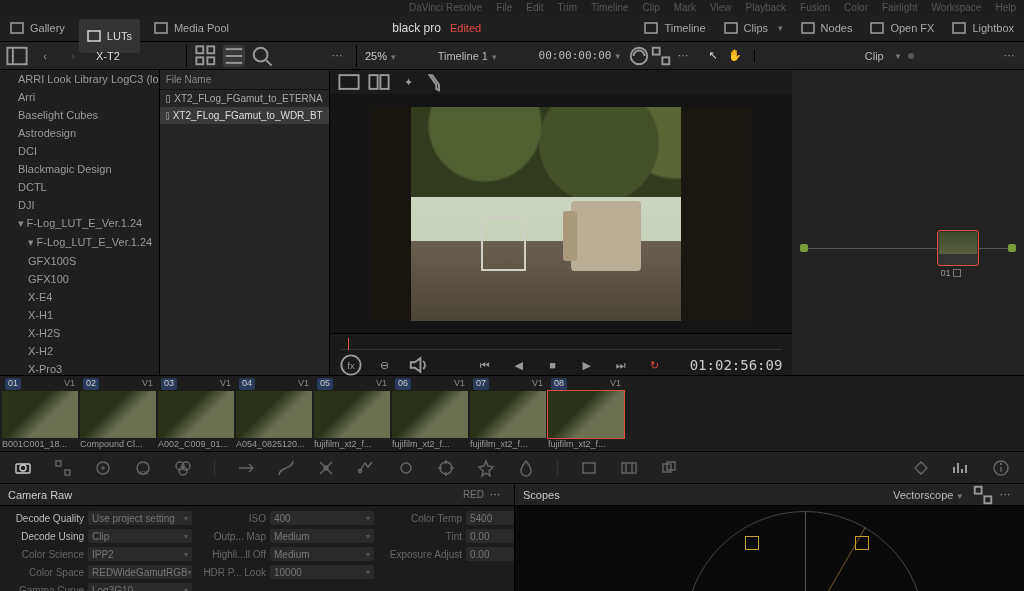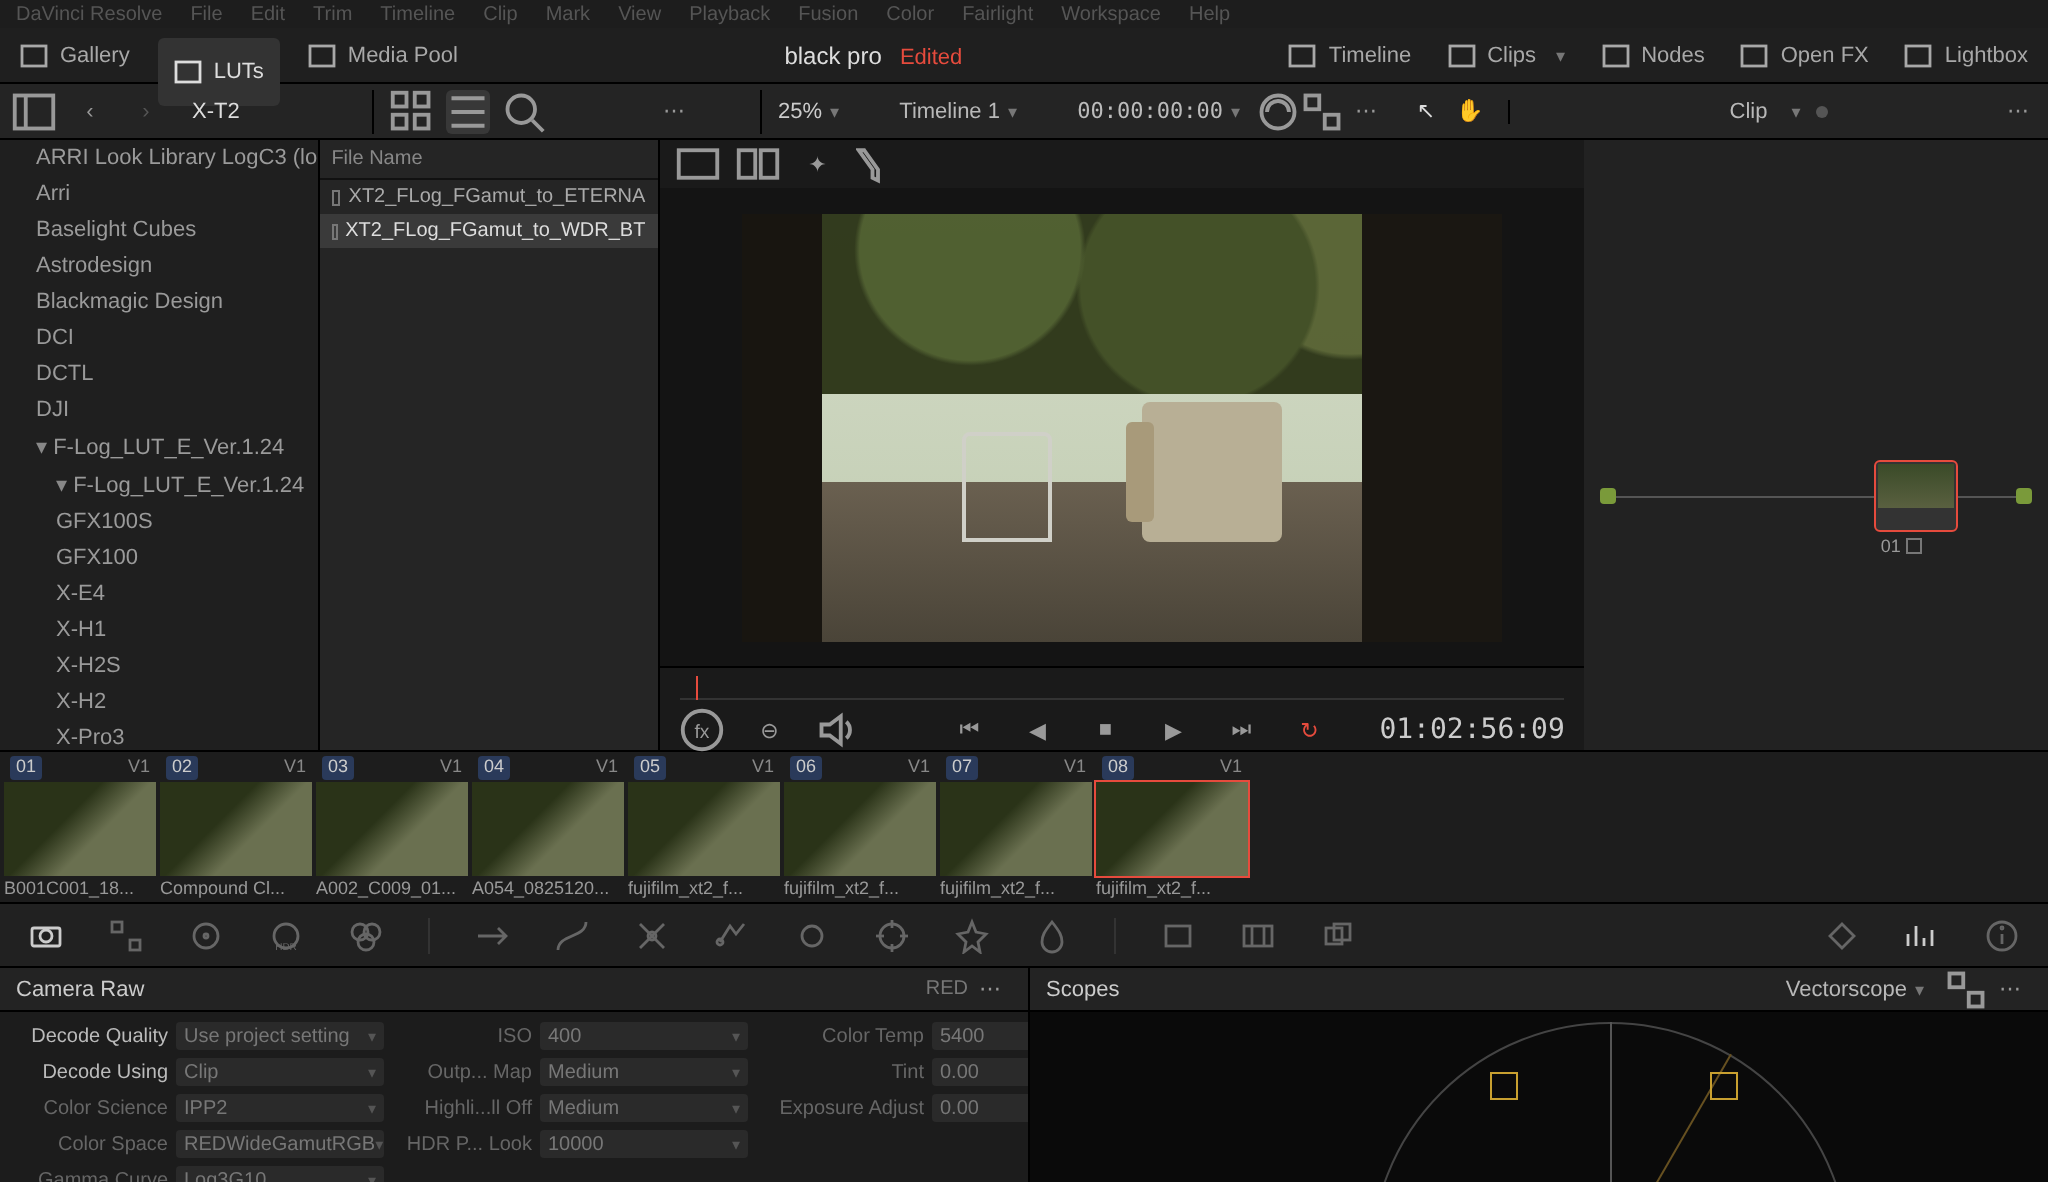--- a/index.html
+++ b/index.html
@@ -2,34 +2,34 @@
 <html><head>
 <meta charset="utf-8">
 <style>
 :root{
   --bg0:#1a1a1a;--bg1:#212121;--bg2:#28282a;--bg3:#323234;--txt:#b8b8b8;--txt-dim:#7a7a7a;
   --accent:#e64b3d;--hl:#2c2c2e;--sel:#3a3a3c;--bord:#0d0d0d;--orange:#c8a030;
 }
 *{box-sizing:border-box;font-family:"Segoe UI",Arial,sans-serif;}
 html,body{margin:0;height:591px;width:1024px;background:#101010;color:var(--txt);font-size:11px;overflow:hidden;}
 .row{display:flex;align-items:center;}
-.menubar{height:14px;background:#1d1d1d;color:#555;padding:0 8px;gap:14px;font-size:10px;}
+.menubar{height:14px;background:#1d1d1d;color:#555;padding:0 8px;gap:14px;font-size:10px;justify-content:flex-end;}
 .toolbar1{height:28px;background:#1f1f1f;border-bottom:1px solid #000;padding:0 10px;gap:16px;}
 .toolbar1 .tbtn{display:flex;align-items:center;gap:6px;color:#a8a8a8;font-size:11px;}
 .toolbar1 .tbtn.active{background:#333;border-radius:3px;padding:10px 8px;color:#ddd;margin-top:16px;}
 .tbtn svg{width:14px;height:14px;}
 .center-title{flex:1;text-align:center;}
 .center-title .pname{color:#ddd;font-size:12px;}
 .center-title .ed{color:var(--accent);font-size:11px;margin-left:6px;}
 .toolbar2{height:28px;background:#242424;border-bottom:1px solid #000;}
 .tb2-left{width:186px;display:flex;align-items:center;gap:6px;padding:0 6px;}
 .ib{width:22px;height:22px;display:flex;align-items:center;justify-content:center;color:#999;border-radius:3px;}
 .crumb{color:#ddd;font-size:11px;padding:2px 6px;}
 .tb2-mid{display:flex;align-items:center;gap:6px;padding:0 8px;flex:0 0 170px;border-left:1px solid #000;}
-.tb2-viewer{flex:1;display:flex;align-items:center;padding:0 8px;border-left:1px solid #000;margin-left:24px;}
+.tb2-viewer{flex:1;display:flex;align-items:center;padding:0 8px;border-left:1px solid #000;}
 .zoom{color:#ccc;font-size:11px;}
 .chev{color:#777;font-size:9px;margin-left:4px;}
 .tc{color:#bbb;font-family:monospace;font-size:11px;}
 .tb2-node{width:270px;display:flex;align-items:center;justify-content:center;gap:8px;border-left:1px solid #000;position:relative;}
 .dot{width:6px;height:6px;border-radius:50%;background:#555;}
 .main{display:flex;height:305px;}
 .side{width:186px;background:#1f1f1f;overflow:hidden;border-right:1px solid #000;}
 .tree-item{padding:3px 0 3px 28px;color:#9a9a9a;font-size:11px;white-space:nowrap;}
 .tree-item.l1{padding-left:18px;}
 .tree-item.l2{padding-left:28px;}
@@ -242,22 +242,22 @@
     <div class="ib" style="position:absolute;right:4px">⋯</div>
   </div>
 </div>
 
 <div class="main">
   <div class="side" id="tree">
       <div class="tree-item l1">ARRI Look Library LogC3 (log-to...</div>
       <div class="tree-item l1">Arri</div>
       <div class="tree-item l1">Baselight Cubes</div>
       <div class="tree-item l1">Astrodesign</div>
+      <div class="tree-item l1">DCI</div>
       <div class="tree-item l1">Blackmagic Design</div>
-      <div class="tree-item l1">DCI</div>
       <div class="tree-item l1">DCTL</div>
       <div class="tree-item l1">DJI</div>
       <div class="tree-item l1 tree-fold">F-Log_LUT_E_Ver.1.24</div>
       <div class="tree-item l2 tree-fold">F-Log_LUT_E_Ver.1.24</div>
       <div class="tree-item l3">GFX100S</div>
       <div class="tree-item l3">GFX100</div>
       <div class="tree-item l3">X-E4</div>
       <div class="tree-item l3">X-H1</div>
       <div class="tree-item l3">X-H2S</div>
       <div class="tree-item l3">X-H2</div>

